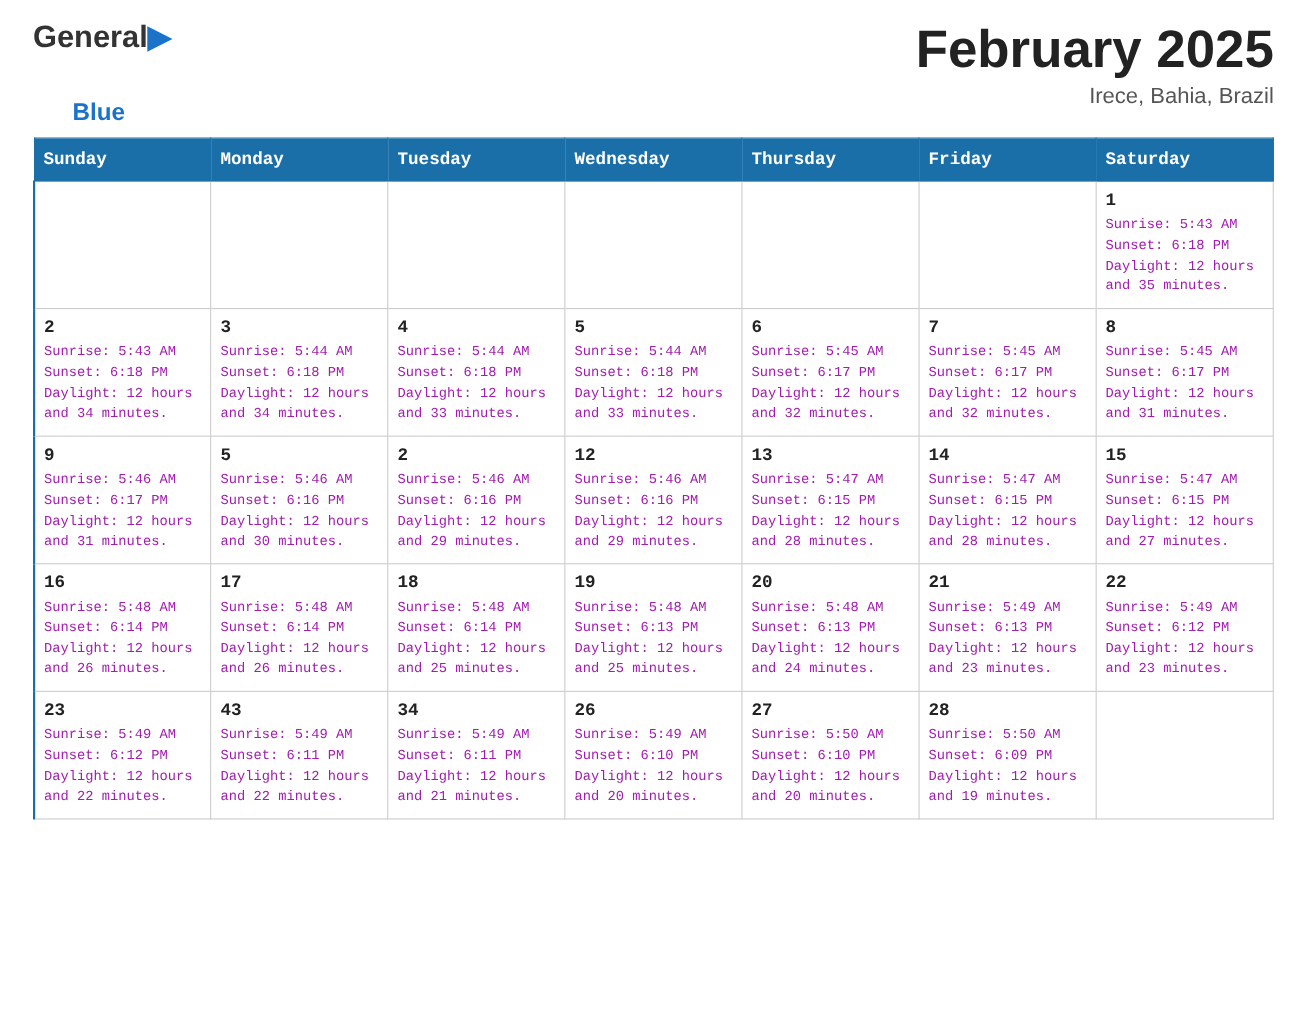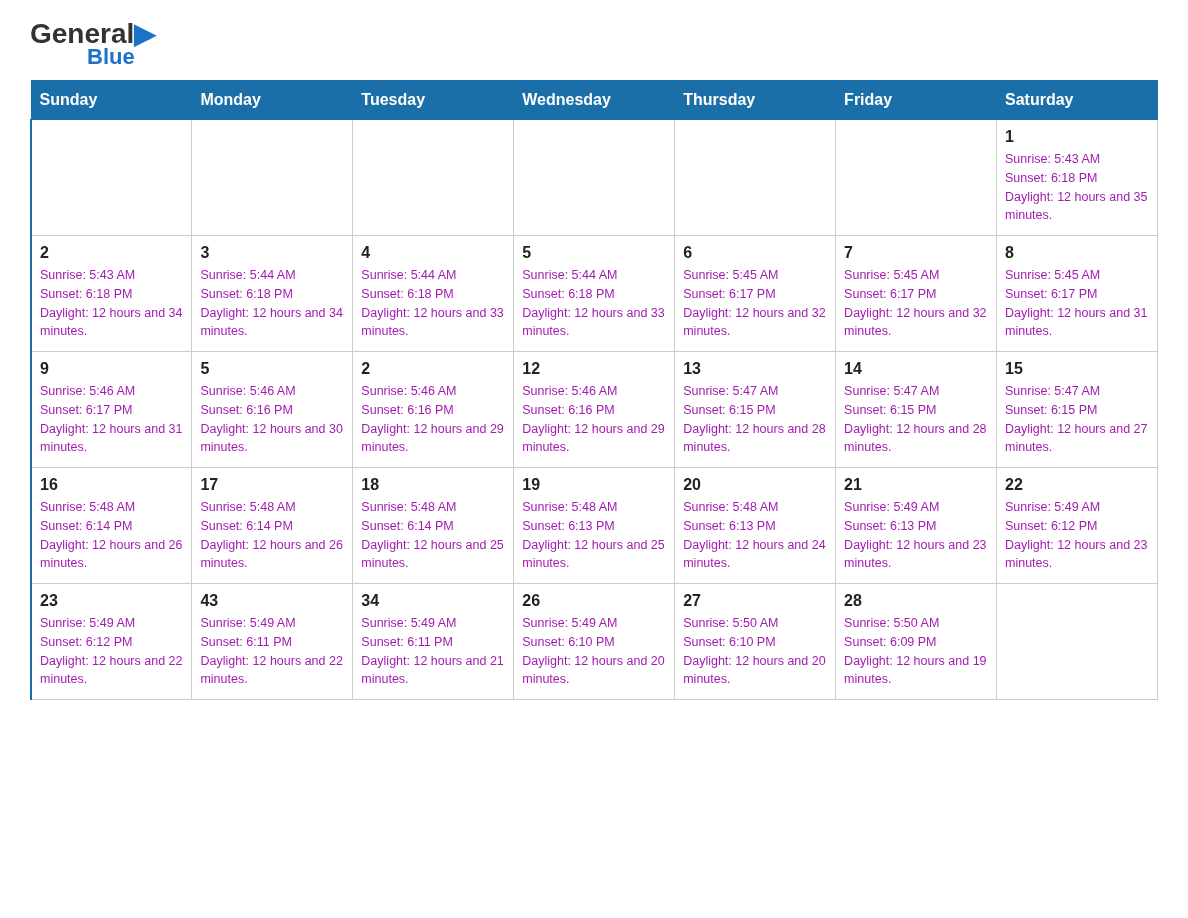--- a/index.html
+++ b/index.html
@@ -12,21 +12,22 @@
     }
     .header {
       display: flex;
       justify-content: space-between;
       align-items: flex-start;
       margin-bottom: 10px;
     }
     .logo {
       display: flex;
       flex-direction: column;
-      align-items: center;
+      align-items: flex-start;
+      gap: 45px;
     }
     .logo-general {
       font-size: 28px;
       font-weight: bold;
       color: #333;
       line-height: 1;
     }
     .logo-general span {
       color: #1a73c9;
     }
@@ -48,20 +49,21 @@
     }
     .title-block .subtitle {
       font-size: 20px;
       color: #555;
       margin-top: 4px;
     }
     table {
       width: 100%;
       border-collapse: collapse;
       table-layout: fixed;
+      font-family: Liberation Mono, monospace;
     }
     thead tr th {
       background-color: #1a6fa8;
       color: #fff;
       font-size: 16px;
       font-weight: bold;
       padding: 10px 8px;
       text-align: left;
       border: 1px solid #1a6fa8;
     }
@@ -97,20 +99,24 @@
   </style>
 </head>
 <body>
 
 <div class="header">
   <div class="logo">
     <div class="logo-general">
       General<span>▶</span>
     </div>
     <div class="logo-blue">Blue</div>
+  </div>
+  <div class="title-block">
+    <h1>February 2025</h1>
+    <div class="subtitle">Irece, Bahia, Brazil</div>
   </div>
 </div>
 
 <table>
   <thead>
     <tr>
       <th>Sunday</th>
       <th>Monday</th>
       <th>Tuesday</th>
       <th>Wednesday</th>

